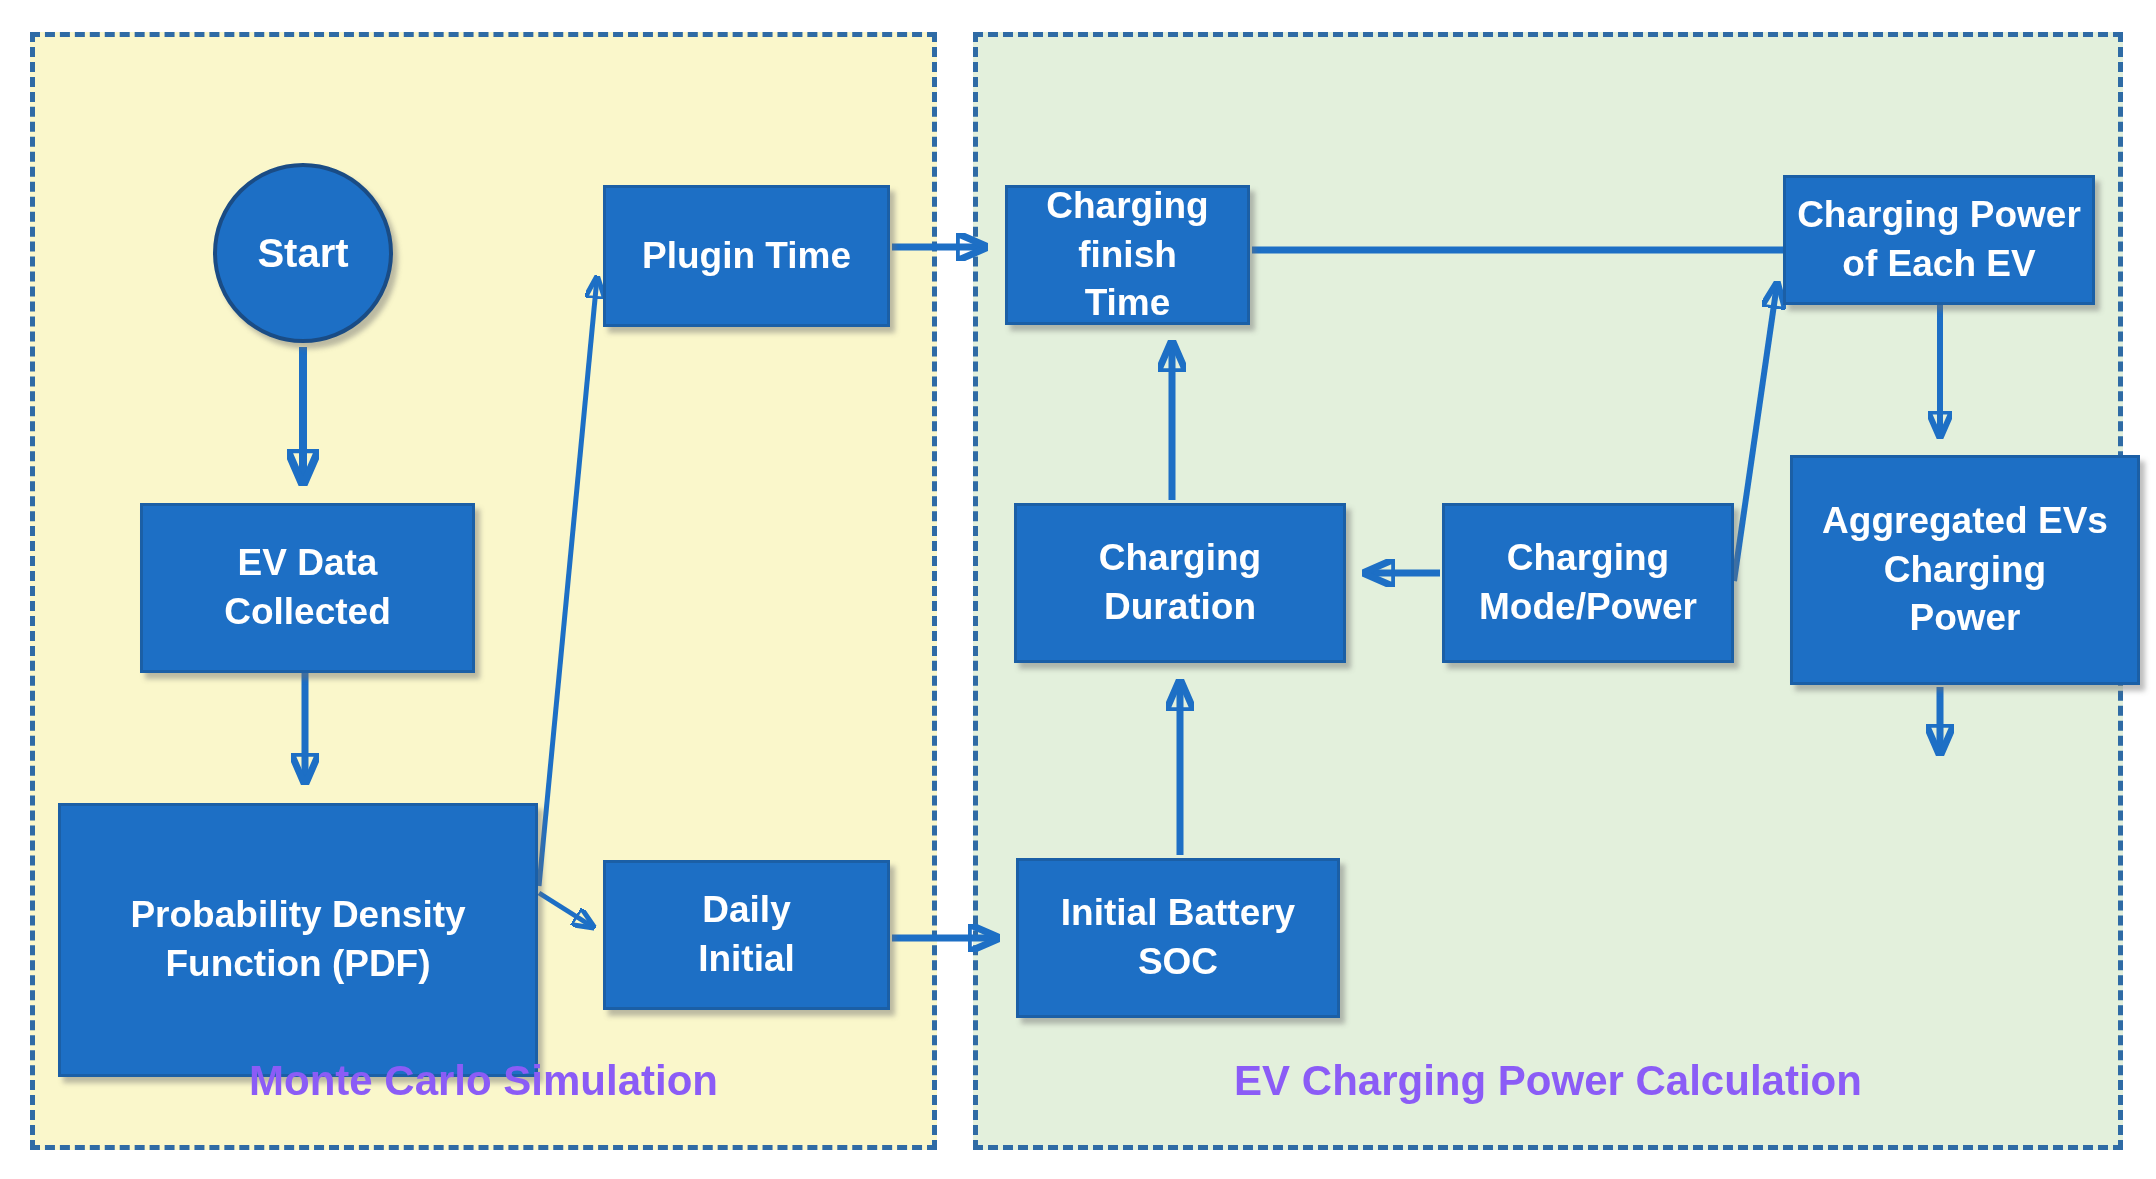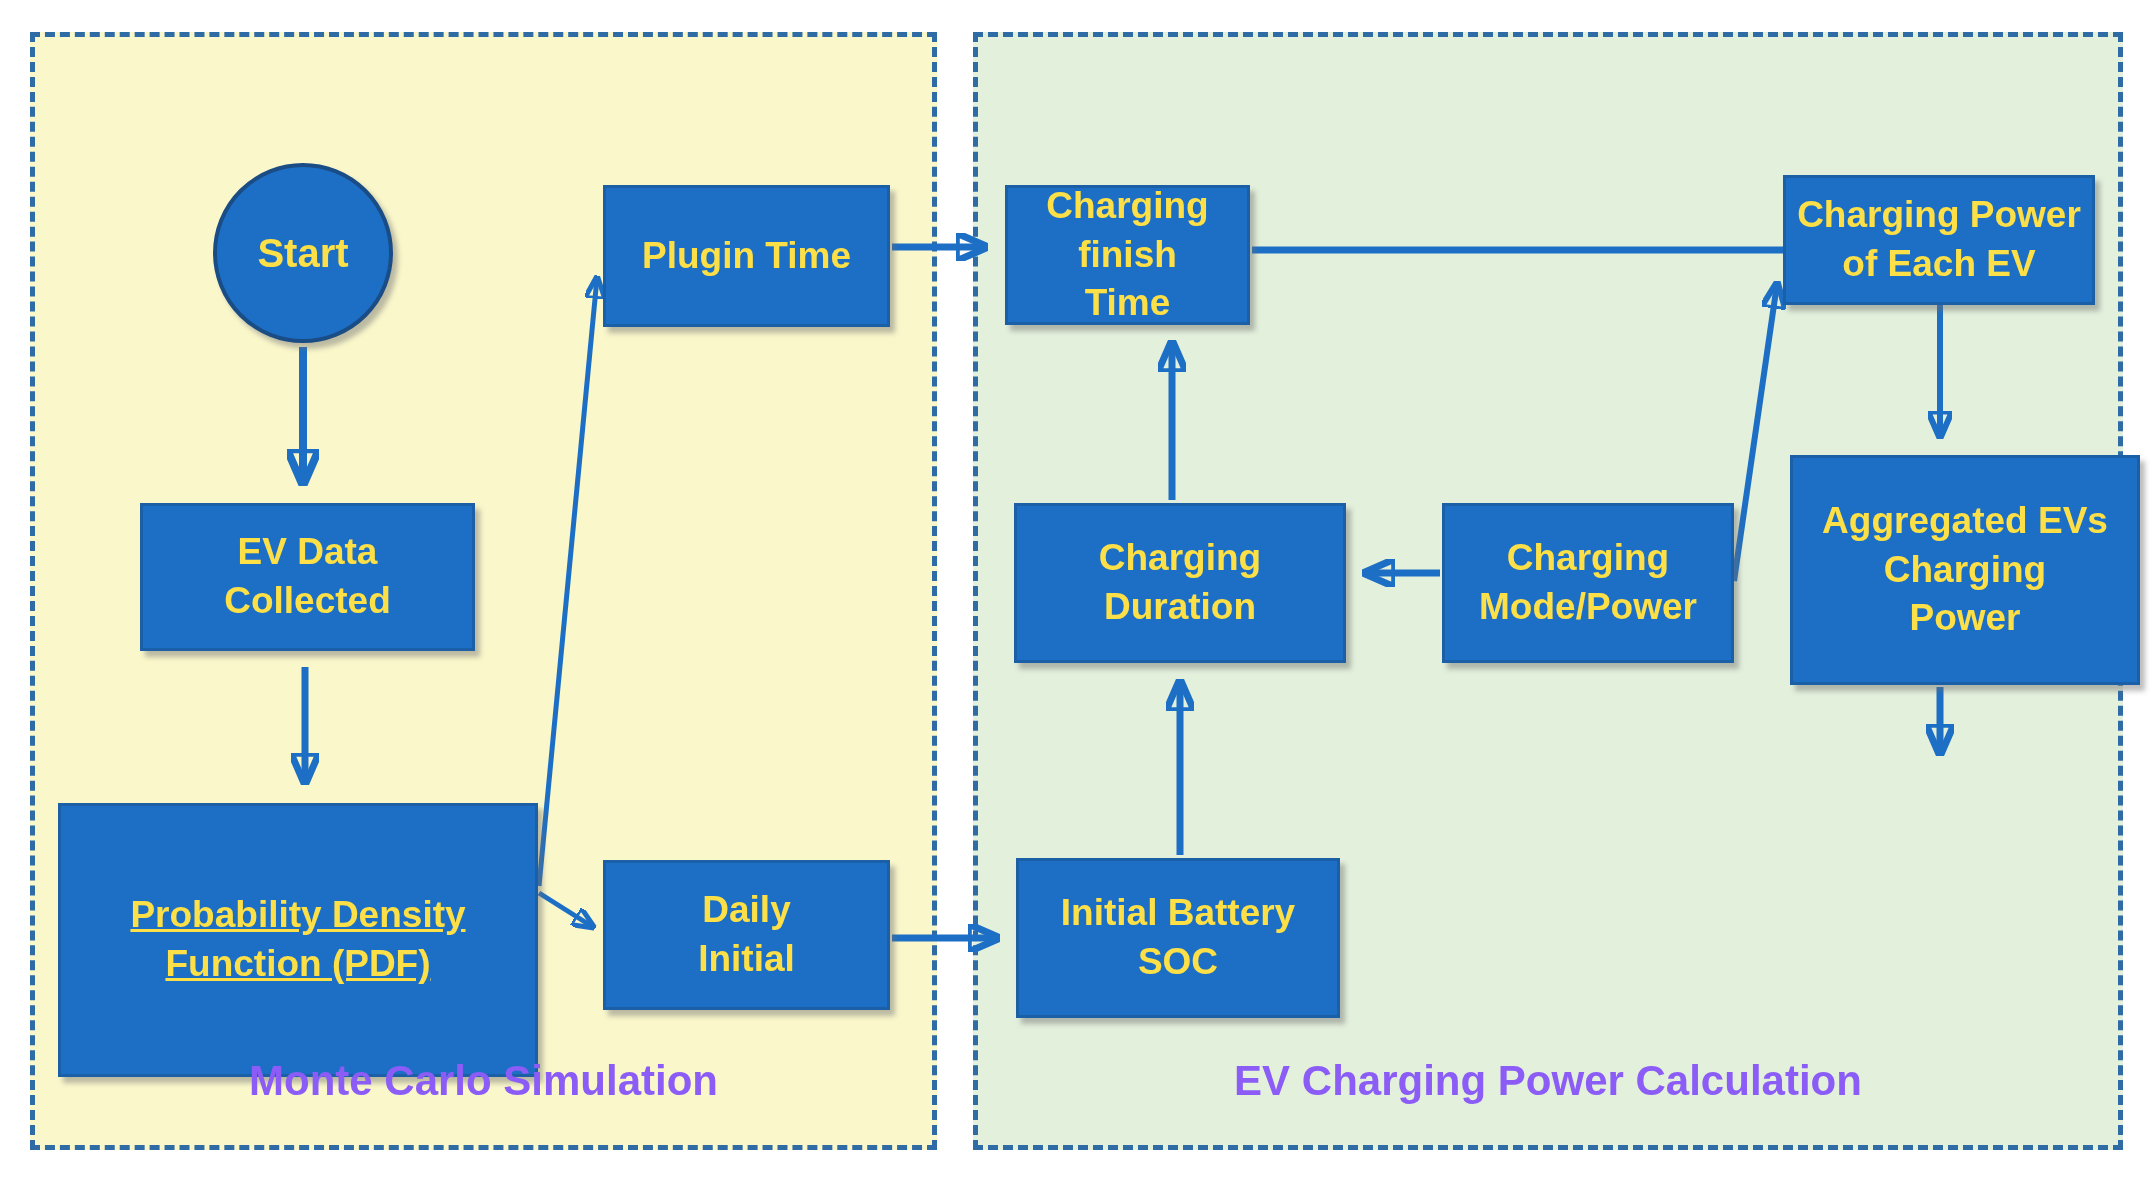--- a/index.html
+++ b/index.html
@@ -20,21 +20,21 @@
   .panel.green  { left: 973px; top: 32px; width: 1150px; height: 1118px; background: #E3F0DC; }
 
   svg.edges { position: absolute; left: 0; top: 0; width: 2156px; height: 1179px; pointer-events: none; }
   svg.edges line, svg.edges path { stroke: #1D6FC5; fill: none; }
 
   .node {
     position: absolute;
     box-sizing: border-box;
     background: #1D6FC5;
     border: 3px solid #1B5FA6;
-    color: #fde047;
+    color: #ffffff;
     display: flex;
     align-items: center;
     justify-content: center;
     text-align: center;
     font-weight: bold;
     font-size: 37px;
     line-height: 1.32;
     box-shadow: 5px 6px 5px rgba(110,110,110,0.45);
   }
   .node .label { white-space: pre-line; }
@@ -78,26 +78,26 @@
     <line x1="1734" y1="581" x2="1777" y2="284" stroke-width="6" marker-end="url(#ah)"></line>
     <line x1="1252" y1="250" x2="1783" y2="250" stroke-width="7"></line>
     <line x1="1940" y1="305" x2="1940" y2="436" stroke-width="6" marker-end="url(#ah)"></line>
     <line x1="1940" y1="687" x2="1940" y2="753" stroke-width="7" marker-end="url(#ah)"></line>
   </svg>
 
   <div class="node circle" style="left:213px; top:163px; width:180px; height:180px;">
     <span class="label">Start</span>
   </div>
 
-  <div class="node" style="left:140px; top:503px; width:335px; height:148px;">
+  <div class="node" style="left:140px; top:503px; width:335px; height:170px;">
     <span class="label">EV Data
 Collected</span>
   </div>
 
-  <div class="node" style="left:58px; top:803px; width:480px; height:274px;text-decoration:underline;">
+  <div class="node" style="left:58px; top:803px; width:480px; height:274px;">
     <span class="label">Probability Density
 Function (PDF)</span>
   </div>
 
   <div class="node" style="left:603px; top:185px; width:287px; height:142px;">
     <span class="label">Plugin Time</span>
   </div>
 
   <div class="node" style="left:603px; top:860px; width:287px; height:150px;">
     <span class="label">Daily

